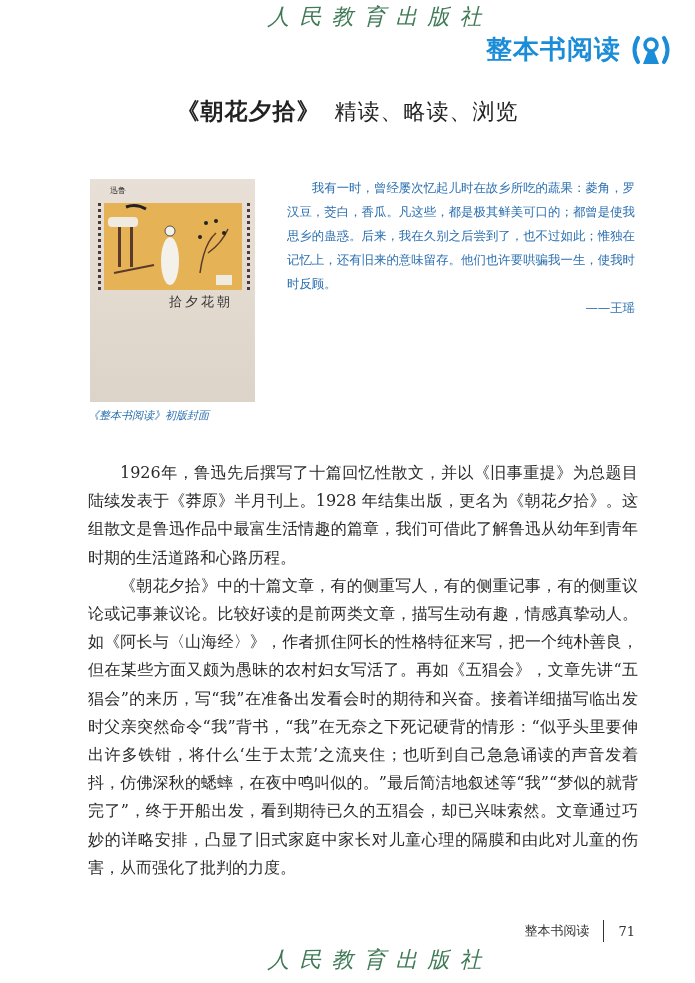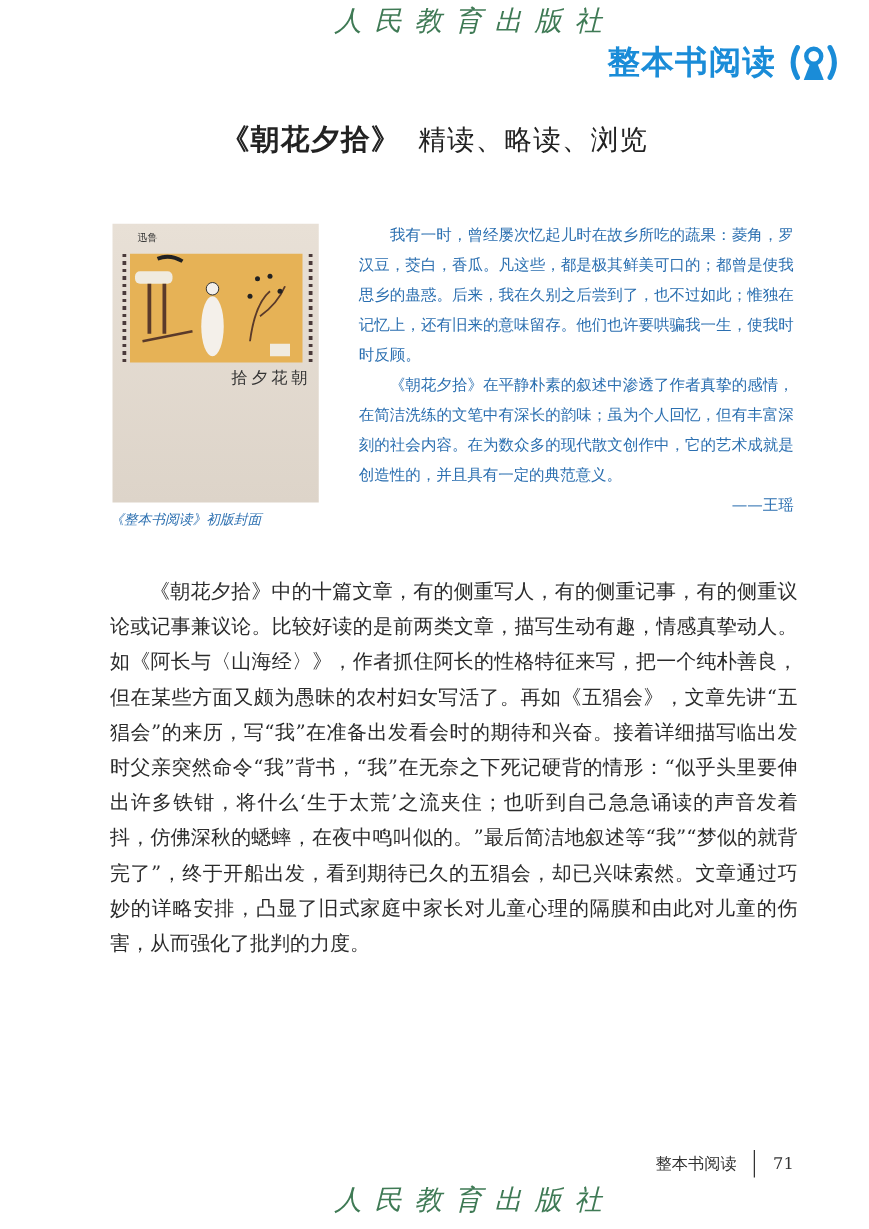--- a/index.html
+++ b/index.html
@@ -35,21 +35,21 @@
     .figure .art {
       position: absolute; top: 24px; left: 14px; width: 138px; height: 87px;
       background: #e6b256;
     }
     .figure .edge-l, .figure .edge-r {
       position: absolute; top: 24px; width: 3px; height: 87px;
       background: repeating-linear-gradient(180deg, #4a3a3a 0 3px, transparent 3px 6px);
     }
     .figure .edge-l { left: 8px; } .figure .edge-r { right: 5px; }
     .figure .cover-title {
-      position: absolute; top: 114px; right: 6px; font-size: 13px; color: #333;
+      position: absolute; top: 114px; right: 22px; font-size: 13px; color: #333;
       letter-spacing: 3px;
     }
     .figure .author-mark { position: absolute; top: 6px; left: 20px; font-size: 8px; color: #333; text-align: right; }
     .caption {
       position: absolute; top: 408px; left: 88px; font-size: 11px; color: #2b6fb0;
       font-style: italic;
     }
     .quote-block {
       position: absolute; top: 176px; left: 287px; width: 348px;
       font-size: 12.4px; line-height: 24px; color: #2b6fb0;
@@ -110,25 +110,25 @@
       <rect x="112" y="72" width="16" height="10" fill="#f0ebe0"></rect>
     </svg>
   </div>
   <div class="edge-r"></div>
   <span class="cover-title">拾夕花朝</span>
 </div>
 <div class="caption">《整本书阅读》初版封面</div>
 
 <div class="quote-block">
   <p>我有一时，曾经屡次忆起儿时在故乡所吃的蔬果：菱角，罗汉豆，茭白，香瓜。凡这些，都是极其鲜美可口的；都曾是使我思乡的蛊惑。后来，我在久别之后尝到了，也不过如此；惟独在记忆上，还有旧来的意味留存。他们也许要哄骗我一生，使我时时反顾。</p>
-  <p>《朝花夕拾》在平静朴素的叙述中渗透了作者真挚的感情，在简洁洗练的文笔中有深长的韵味；虽为个人回忆，但有丰富深刻的社会内容。在为数众多的现代散文创作中，它的艺术成就是创造性的，并且具有一定的典范意义。</p>
   <p class="attr">——王瑶</p>
 </div>
 
 <div class="body-text">
+  <p>1926年，鲁迅先后撰写了十篇回忆性散文，并以《旧事重提》为总题目陆续发表于《莽原》半月刊上。1928 年结集出版，更名为《朝花夕拾》。这组散文是鲁迅作品中最富生活情趣的篇章，我们可借此了解鲁迅从幼年到青年时期的生活道路和心路历程。</p>
   <p>《朝花夕拾》中的十篇文章，有的侧重写人，有的侧重记事，有的侧重议论或记事兼议论。比较好读的是前两类文章，描写生动有趣，情感真挚动人。如《阿长与〈山海经〉》，作者抓住阿长的性格特征来写，把一个纯朴善良，但在某些方面又颇为愚昧的农村妇女写活了。再如《五猖会》，文章先讲“五猖会”的来历，写“我”在准备出发看会时的期待和兴奋。接着详细描写临出发时父亲突然命令“我”背书，“我”在无奈之下死记硬背的情形：“似乎头里要伸出许多铁钳，将什么‘生于太荒’之流夹住；也听到自己急急诵读的声音发着抖，仿佛深秋的蟋蟀，在夜中鸣叫似的。”最后简洁地叙述等“我”“梦似的就背完了”，终于开船出发，看到期待已久的五猖会，却已兴味索然。文章通过巧妙的详略安排，凸显了旧式家庭中家长对儿童心理的隔膜和由此对儿童的伤害，从而强化了批判的力度。</p>
 </div>
 
 <div class="footer">
   <span>整本书阅读</span>
   <span class="sep"></span>
   <span>71</span>
 </div>
 
 <div class="publisher bottom">人民教育出版社</div>

